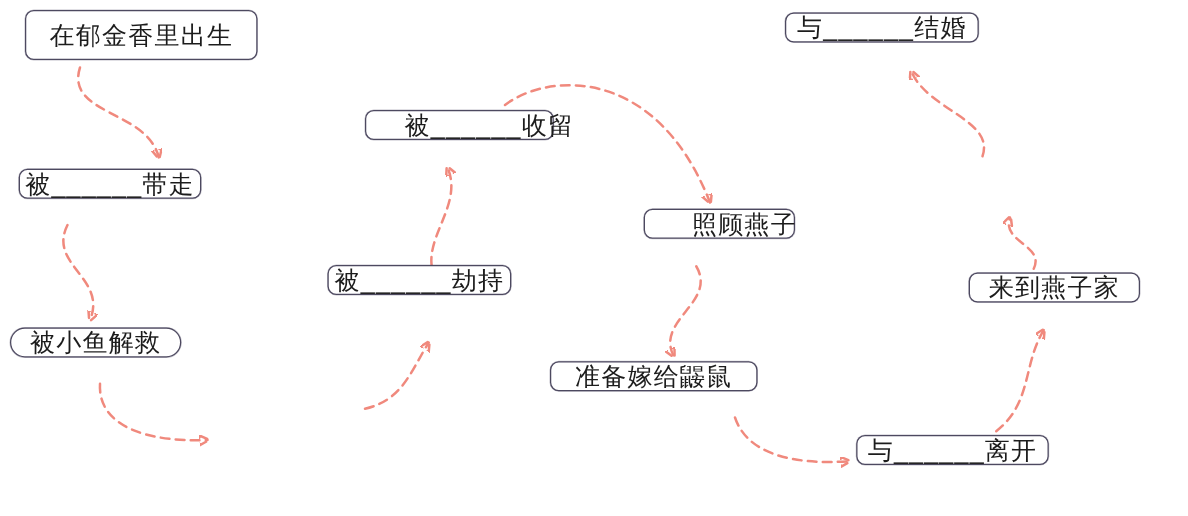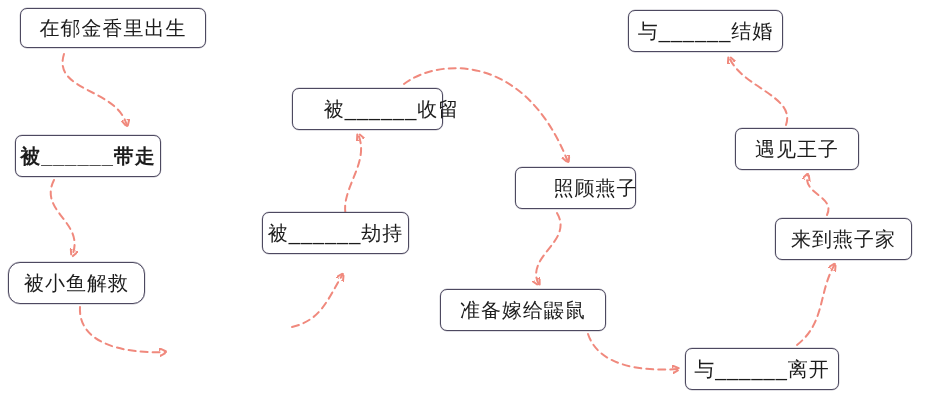--- a/index.html
+++ b/index.html
@@ -26,21 +26,21 @@
   .arrows-layer path {
     fill: none;
     stroke: #f0897d;
     stroke-width: 2;
     stroke-dasharray: 7 5;
     stroke-linecap: round;
   }
   .node {
     position: absolute;
     box-sizing: border-box;
-    height: 42px;
+    height: 24px;
     background: #ffffff;
     border: 1.6px solid #4d4960;
     border-radius: 7px;
     display: flex;
     align-items: center;
     justify-content: center;
     font-size: 20px;
     color: #1c1c1c;
     letter-spacing: 1px;
     white-space: nowrap;
@@ -68,21 +68,21 @@
     <path d="M 588 334 C 598 364, 636 372, 679 369" marker-end="url(#ah)"></path>
     <path d="M 797 345 C 826 322, 818 292, 835 264" marker-end="url(#ah)"></path>
     <path d="M 827 215 C 836 196, 801 194, 808 174" marker-end="url(#ah)"></path>
     <path d="M 786 125 C 796 96, 742 88, 729 57" marker-end="url(#ah)"></path>
   </svg>
 
   <div class="node" style="left:20px;  top:8px;   width:186px; height:40px;">
     <span>在郁金香里出生</span>
   </div>
 
-  <div class="node" style="left:15px;  top:135px; width:146px;font-weight:bold;">
+  <div class="node" style="left:15px;  top:135px; width:146px;">
     <span>被______带走</span>
   </div>
 
   <div class="node" style="left:8px;   top:262px; width:137px;border-radius:12px;">
     <span>被小鱼解救</span>
   </div>
 
 
   <div class="node" style="left:262px; top:212px; width:147px;">
     <span>被______劫持</span>
@@ -101,21 +101,18 @@
   </div>
 
   <div class="node" style="left:685px; top:348px; width:154px;">
     <span>与______离开</span>
   </div>
 
   <div class="node" style="left:775px; top:218px; width:137px;">
     <span>来到燕子家</span>
   </div>
 
-  <div class="node" style="left:735px; top:128px; width:124px;">
-    <span>遇见王子</span>
-  </div>
 
   <div class="node" style="left:628px; top:10px;  width:155px;">
     <span>与______结婚</span>
   </div>
 
 </div>
 
 </body></html>

